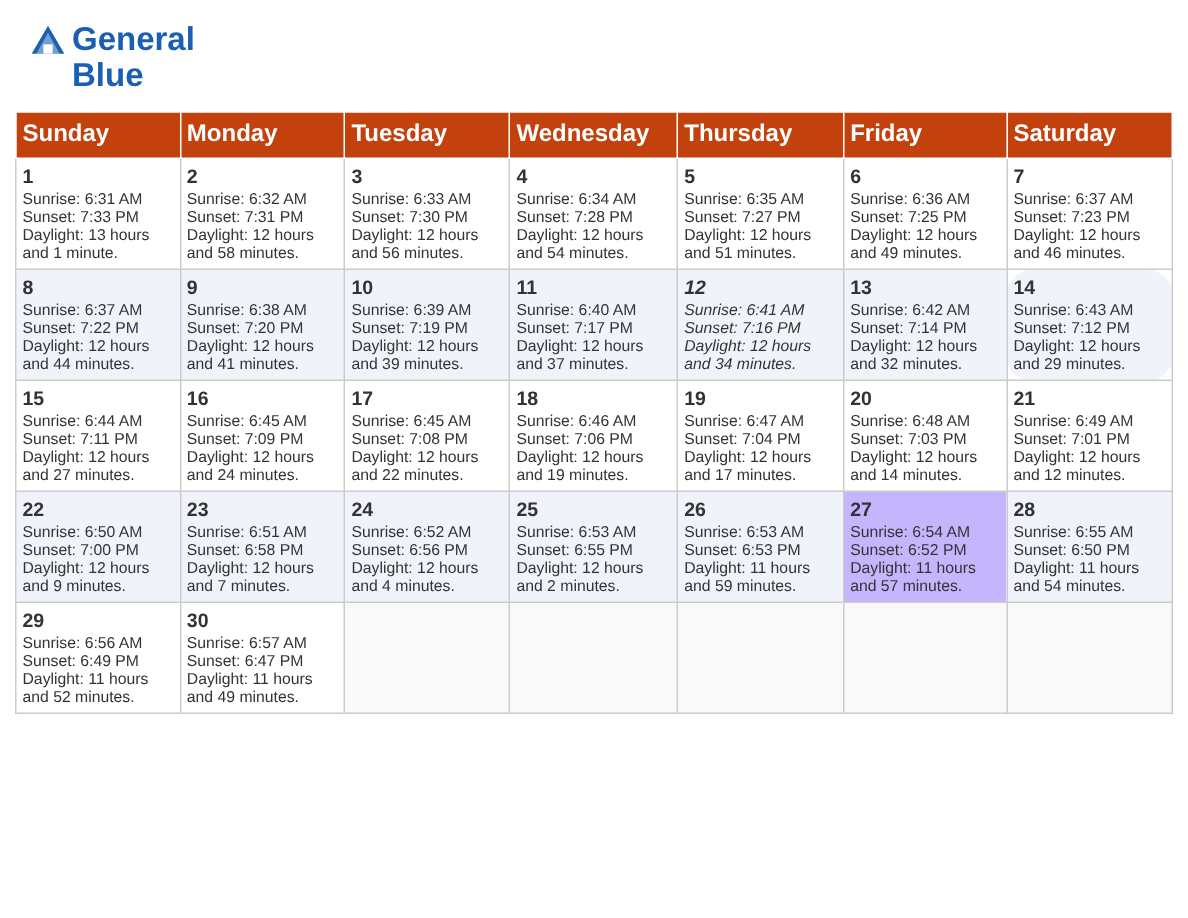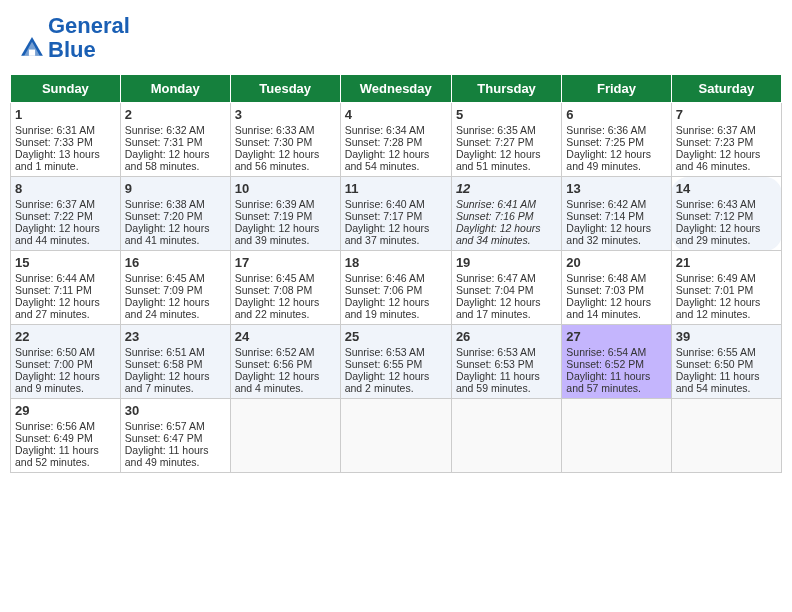--- a/index.html
+++ b/index.html
@@ -12,21 +12,21 @@
     }
     .header {
       display: flex;
       justify-content: space-between;
       align-items: flex-start;
       margin-bottom: 8px;
       padding: 4px 8px;
     }
     .logo {
       display: flex;
-      align-items: flex-end;
+      align-items: flex-start;
     }
     .logo-text {
       font-size: 22px;
       font-weight: bold;
       color: #333;
       line-height: 1.1;
     }
     .logo-text span { color: #1a5fb4; }
     .logo-icon {
       width: 28px;
@@ -43,26 +43,26 @@
     }
     .location {
       font-size: 14px;
       color: #555;
     }
     .calendar {
       width: 100%;
       border-collapse: collapse;
     }
     .calendar th {
-      background: #15803d;
+      background: #c2410c;
       color: #fff;
-      font-size: 13px;
+      font-size: 16px;
       font-weight: bold;
       padding: 6px 4px;
-      text-align: center;
+      text-align: left;
       border: 1px solid #fff;
     }
     .calendar td {
       border: 1px solid #ccc;
       vertical-align: top;
       padding: 4px 4px;
       font-size: 10.5px;
       color: #333;
       width: 113px;
       min-height: 80px;
@@ -142,21 +142,21 @@
         <td><span class="day-num">20</span><span>Sunrise: 6:48 AM</span><br><span>Sunset: 7:03 PM</span><br><span>Daylight: 12 hours and 14 minutes.</span></td>
         <td><span class="day-num">21</span><span>Sunrise: 6:49 AM</span><br><span>Sunset: 7:01 PM</span><br><span>Daylight: 12 hours and 12 minutes.</span></td>
       </tr>
       <tr>
         <td style="background: rgb(240, 244, 250);"><span class="day-num">22</span><span>Sunrise: 6:50 AM</span><br><span>Sunset: 7:00 PM</span><br><span>Daylight: 12 hours and 9 minutes.</span></td>
         <td style="background: rgb(240, 244, 250); margin-left: 32px;"><span class="day-num">23</span><span>Sunrise: 6:51 AM</span><br><span>Sunset: 6:58 PM</span><br><span>Daylight: 12 hours and 7 minutes.</span></td>
         <td style="background: rgb(240, 244, 250); margin-top: 36px;"><span class="day-num">24</span><span>Sunrise: 6:52 AM</span><br><span>Sunset: 6:56 PM</span><br><span>Daylight: 12 hours and 4 minutes.</span></td>
         <td style="background: rgb(240, 244, 250);"><span class="day-num">25</span><span>Sunrise: 6:53 AM</span><br><span>Sunset: 6:55 PM</span><br><span>Daylight: 12 hours and 2 minutes.</span></td>
         <td style="background: rgb(240, 244, 250);"><span class="day-num">26</span><span>Sunrise: 6:53 AM</span><br><span>Sunset: 6:53 PM</span><br><span>Daylight: 11 hours and 59 minutes.</span></td>
         <td style="background: #c4b5fd;"><span class="day-num">27</span><span>Sunrise: 6:54 AM</span><br><span>Sunset: 6:52 PM</span><br><span>Daylight: 11 hours and 57 minutes.</span></td>
-        <td style="background: rgb(240, 244, 250);"><span class="day-num">39</span><span>Sunrise: 6:55 AM</span><br><span>Sunset: 6:50 PM</span><br><span>Daylight: 11 hours and 54 minutes.</span></td>
+        <td style="background: rgb(240, 244, 250);"><span class="day-num">28</span><span>Sunrise: 6:55 AM</span><br><span>Sunset: 6:50 PM</span><br><span>Daylight: 11 hours and 54 minutes.</span></td>
       </tr>
       <tr>
         <td><span class="day-num">29</span><span>Sunrise: 6:56 AM</span><br><span>Sunset: 6:49 PM</span><br><span>Daylight: 11 hours and 52 minutes.</span></td>
         <td><span class="day-num">30</span><span>Sunrise: 6:57 AM</span><br><span>Sunset: 6:47 PM</span><br><span>Daylight: 11 hours and 49 minutes.</span></td>
         <td class="empty-cell"></td>
         <td class="empty-cell"></td>
         <td class="empty-cell"></td>
         <td class="empty-cell"></td>
         <td class="empty-cell"></td>
       </tr>

